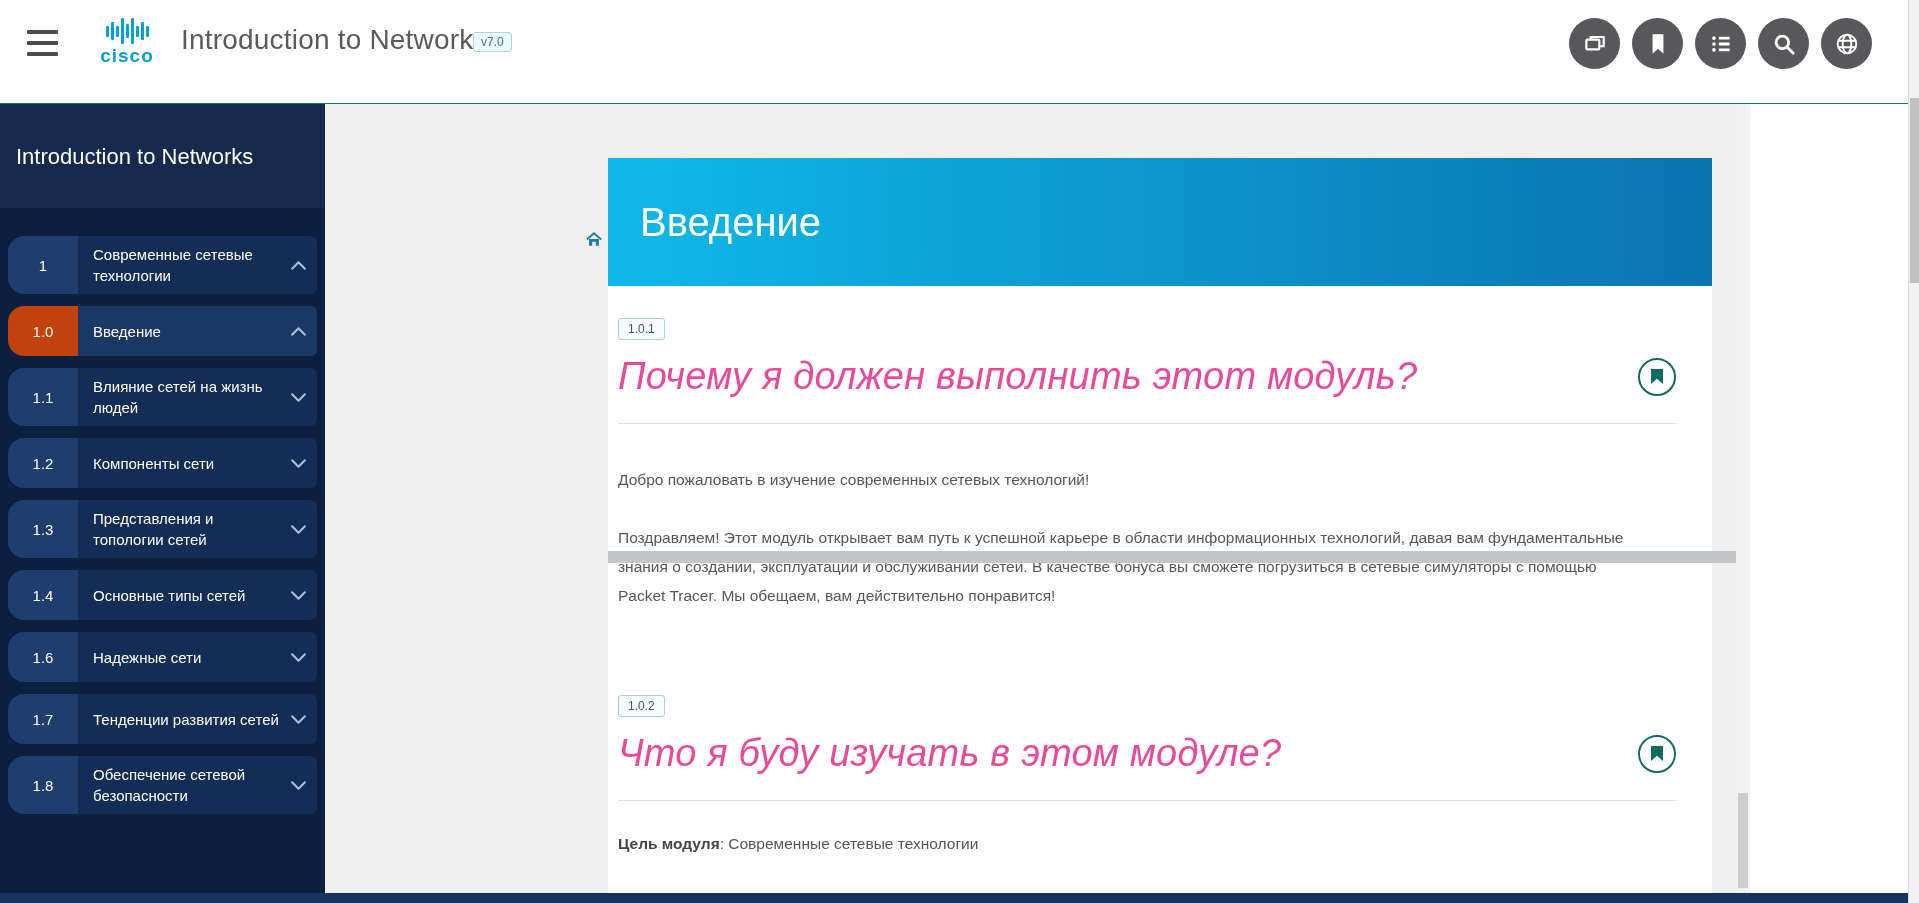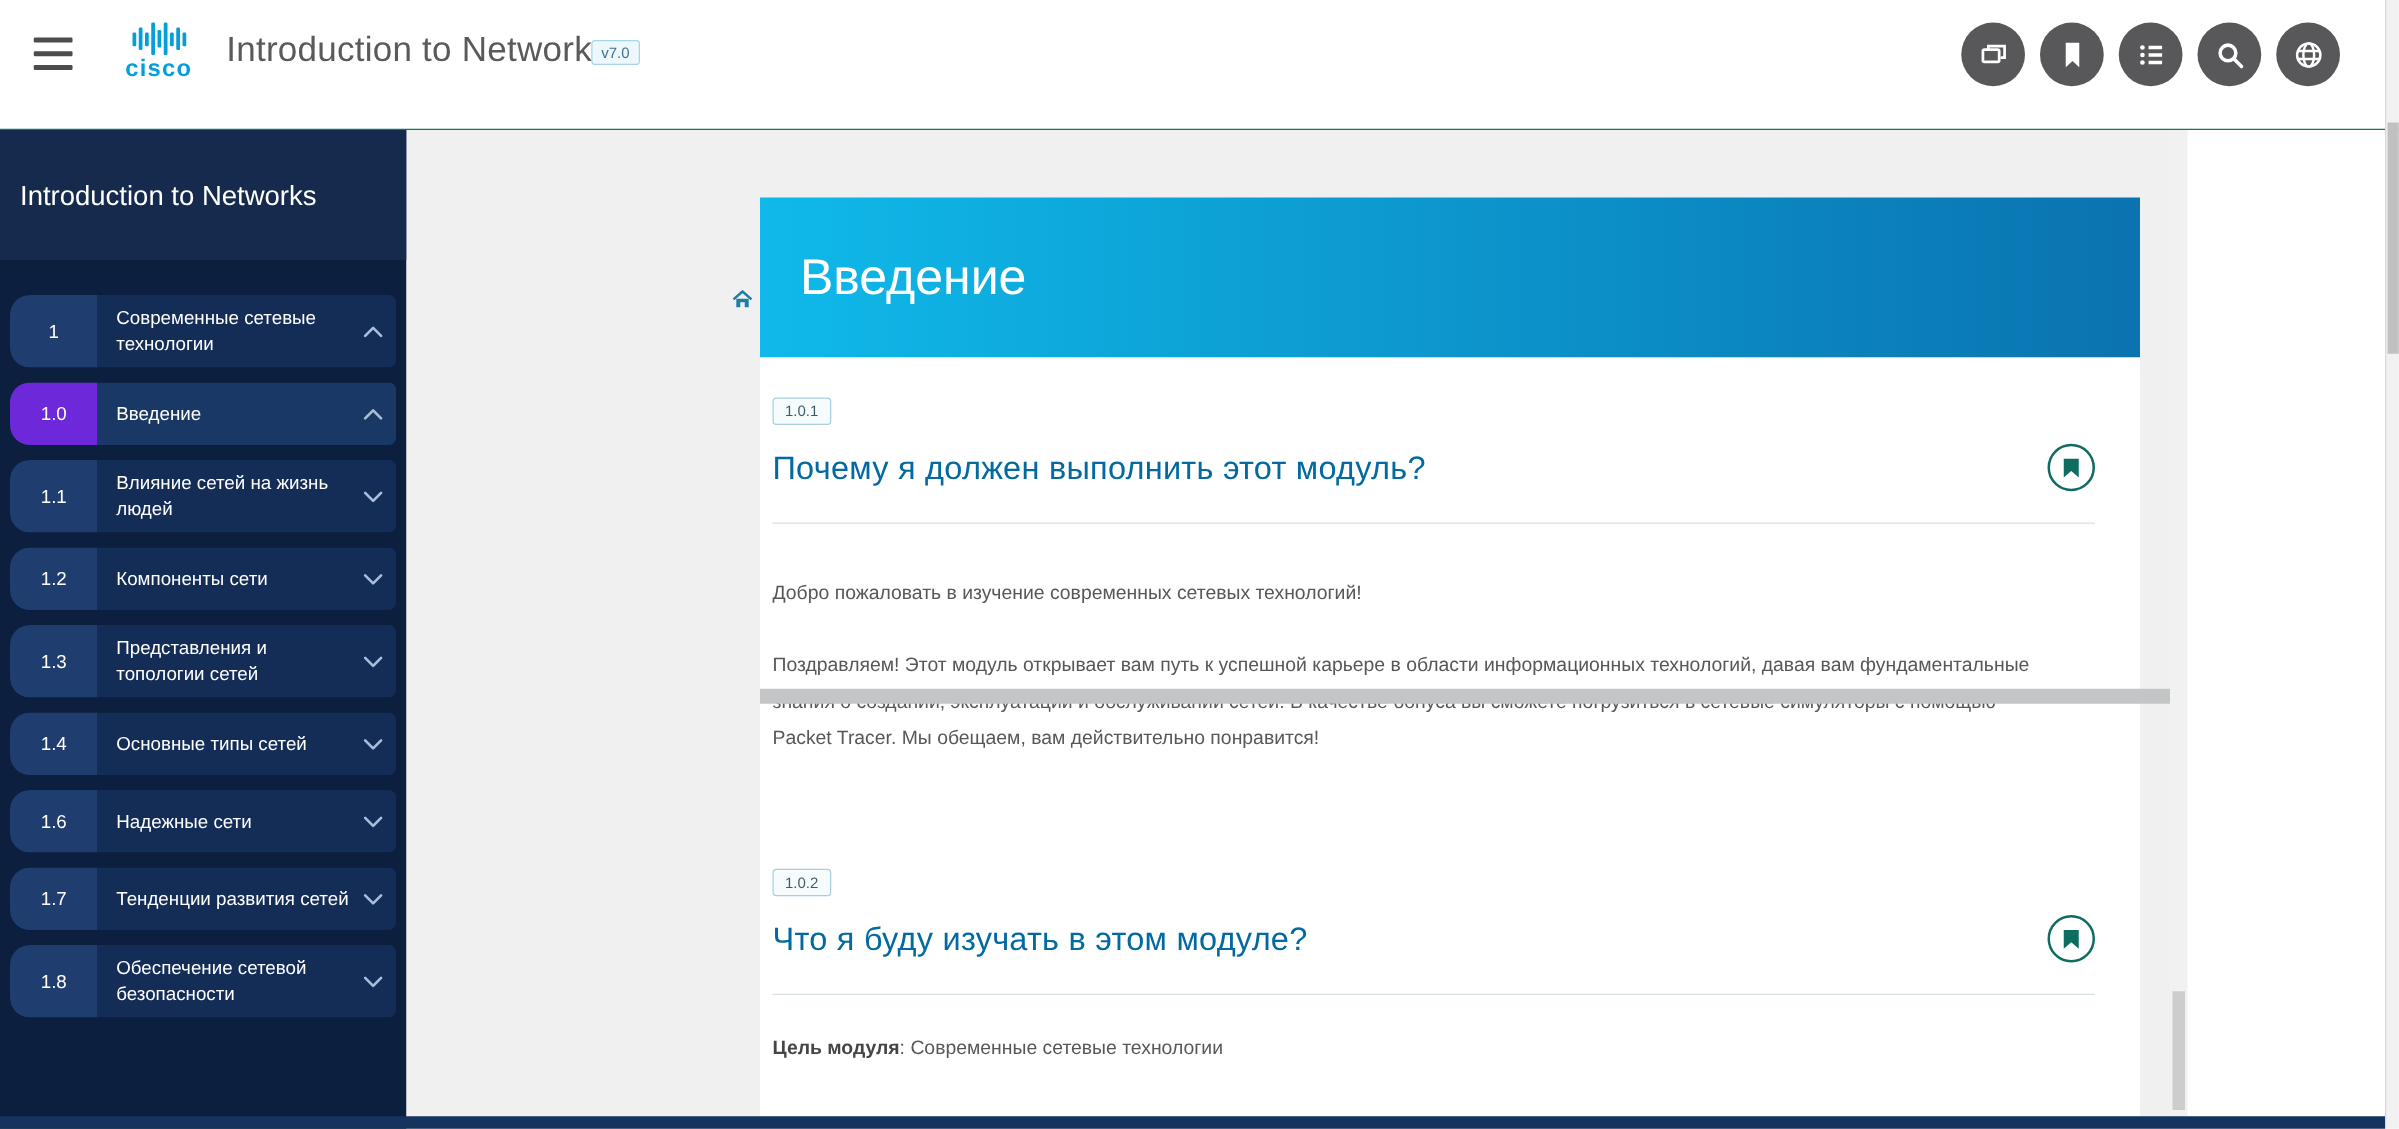--- a/index.html
+++ b/index.html
@@ -26,21 +26,21 @@
   .inner-scrollbar .thumb { position:absolute; left:2px; top:689px; width:10px; height:95px; background:#cdcdcd; }
 
   
   .sidebar { position:absolute; left:0; top:104px; width:325px; height:799px; background:#0c1f3e; z-index:3; }
   .sidebar-head { height:104px; background:#152a4d; padding:40px 16px 0 16px; }
   .sidebar-head h2 { color:#ffffff; font-size:22px; font-weight:400; }
   .nav-list { list-style:none; padding:28px 0 0 0; }
   .nav-item { display:flex; margin:0 8px 12px 8px; min-height:50px; border-radius:16px 6px 6px 16px; overflow:hidden; cursor:pointer; }
   .nav-num { width:70px; flex:0 0 70px; background:#1f3e6f; color:#fff; font-size:15px; display:flex; align-items:center; justify-content:center; }
   .nav-body { flex:1; background:#142d56; color:#fff; font-size:15px; line-height:21px; display:flex; align-items:center; padding:8px 34px 8px 15px; position:relative; }
-  .nav-item.active .nav-num { background:#6d28d9; }
+  .nav-item.active .nav-num { background:#c2410c; }
   .nav-item.active .nav-body { background:#1a3866; }
   .chev { position:absolute; right:10px; top:50%; margin-top:-5px; width:17px; height:11px; color:#a9bdd9; }
   .chev svg { width:17px; height:11px; display:block; }
   .chev.up svg { transform:rotate(180deg); }
 
   
   .main { position:absolute; left:325px; top:104px; width:1411px; height:799px; background:#f0f0f1; }
   .breadcrumb { position:absolute; left:260px; top:122px; height:26px; display:flex; align-items:center; gap:9px; font-size:14px; }
   .breadcrumb .home { color:#1c7fa3; display:flex; align-items:center; background:none; border:none; cursor:pointer; }
   .breadcrumb .sep { color:#8a9aa8; font-size:14px; }
@@ -48,21 +48,21 @@
   .breadcrumb .dots { color:#2e7ea6; font-weight:bold; cursor:pointer; letter-spacing:1px; }
 
   .banner { position:absolute; left:283px; top:54px; width:1104px; height:128px; background:linear-gradient(90deg,#0fb9e9 0%,#0a73b0 100%); display:flex; align-items:center; }
   .banner h1 { color:#ffffff; font-size:40px; font-weight:400; padding-left:32px; }
 
   .card { position:absolute; left:283px; width:1104px; background:#ffffff; }
   .card1 { top:182px; height:452px; padding:32px 36px 0 10px; }
   .card2 { top:563px; height:226px; padding:28px 36px 0 10px; }
   .sec-badge { display:inline-block; font-size:12px; color:#3e5a68; background:#f6fbfe; border:1px solid #a9cede; border-radius:3px; padding:3px 9px; }
   .sec-head { display:flex; align-items:center; justify-content:space-between; margin-top:15px; }
-  .sec-head h2 { font-size:26px; font-weight:400; color:#0369a1; letter-spacing:0.2px; }
+  .sec-head h2 { font-size:38px; font-weight:400; color:#ec4899; letter-spacing:0.2px;font-style:italic; }
   .bm-btn { width:38px; height:38px; border-radius:50%; border:2px solid #0f6c60; background:#fff; display:flex; align-items:center; justify-content:center; cursor:pointer; flex:0 0 38px; }
   .bm-btn svg { width:14px; height:17px; }
   .sec-rule { border:none; border-top:1px solid #d9e0e1; margin-top:25px; }
   .card1 .para1 { margin-top:41px; }
   .card1 .para2 { margin-top:29px; max-width:1012px; }
   .para { font-size:15.5px; line-height:29px; color:#57575a; }
   .goal { margin-top:34px; font-size:15.5px; color:#57575a; }
   .goal b { color:#454548; font-weight:bold; }
 
   .content-divider { position:absolute; left:608px; top:551px; width:1128px; height:12px; background:#c4c5c7; z-index:2; }

